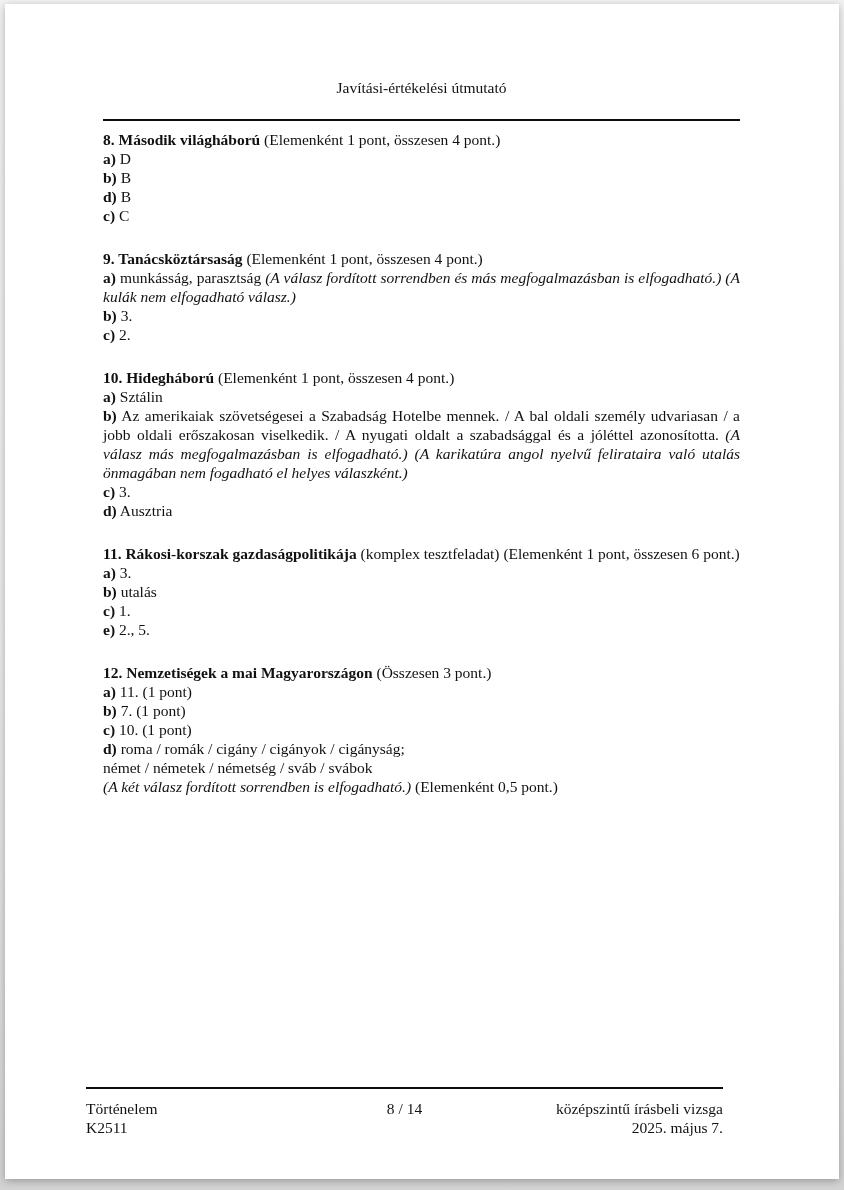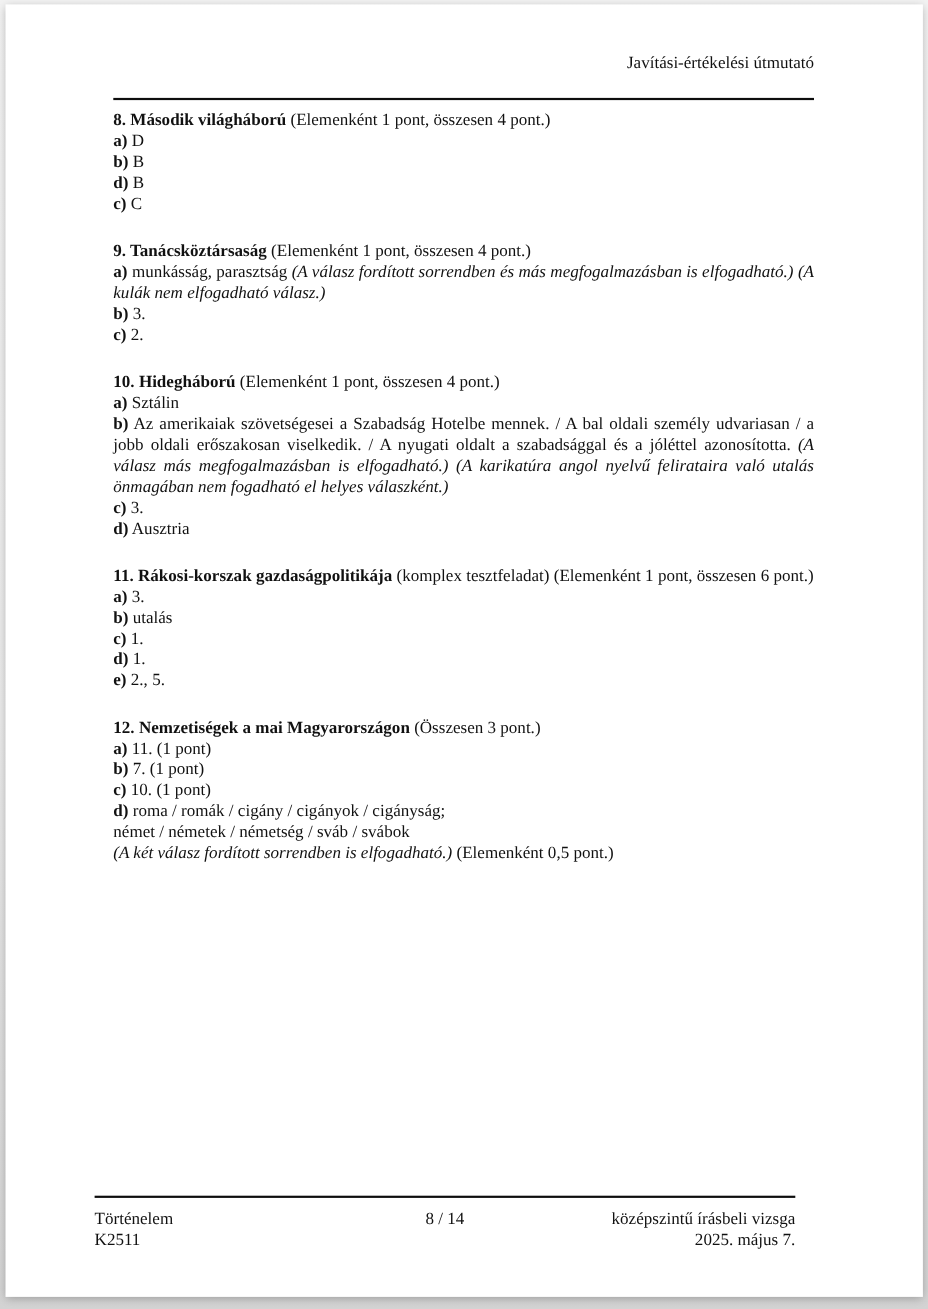--- a/index.html
+++ b/index.html
@@ -27,21 +27,22 @@
   .content {
     position: absolute;
     left: 98px;
     top: 0;
     width: 637px;
     font-size: 15.5px;
     line-height: 19px;
   }
   .header-row {
     padding-top: 44px;
-    text-align: right;
+    text-align: center;
+    margin-top: 30px;
   }
   .top-rule {
     margin-top: 22px;
     border-top: 2.5px solid #0d0d0d;
     height: 0;
   }
   .sections {
     margin-top: 9px;
   }
   .section + .section {
@@ -108,21 +109,20 @@
           <p class="line"><span class="bold">a)</span><span class="normal"> Sztálin</span></p>
           <p class="line justify"><span class="bold">b)</span><span class="normal"> Az amerikaiak szövetségesei a Szabadság Hotelbe mennek. / A bal oldali személy udvariasan / a jobb oldali erőszakosan viselkedik. / A nyugati oldalt a szabadsággal és a jóléttel azonosította. </span><span class="italic">(A válasz más megfogalmazásban is elfogadható.) (A karikatúra angol nyelvű felirataira való utalás önmagában nem fogadható el helyes válaszként.)</span></p>
           <p class="line"><span class="bold">c)</span><span class="normal"> 3.</span></p>
           <p class="line"><span class="bold">d)</span><span class="normal"> Ausztria</span></p>
         </div>
         <div class="section">
           <p class="line heading justify"><span class="bold">11. Rákosi-korszak gazdaságpolitikája</span><span class="normal"> (komplex tesztfeladat) (Elemenként 1 pont, összesen 6 pont.)</span></p>
           <p class="line"><span class="bold">a)</span><span class="normal"> 3.</span></p>
           <p class="line"><span class="bold">b)</span><span class="normal"> utalás</span></p>
           <p class="line"><span class="bold">c)</span><span class="normal"> 1.</span></p>
-          <p class="line"><span class="bold">d)</span><span class="normal"> 1.</span></p>
           <p class="line"><span class="bold">e)</span><span class="normal"> 2., 5.</span></p>
         </div>
         <div class="section">
           <p class="line heading"><span class="bold">12. Nemzetiségek a mai Magyarországon</span><span class="normal"> (Összesen 3 pont.)</span></p>
           <p class="line"><span class="bold">a)</span><span class="normal"> 11. (1 pont)</span></p>
           <p class="line"><span class="bold">b)</span><span class="normal"> 7. (1 pont)</span></p>
           <p class="line"><span class="bold">c)</span><span class="normal"> 10. (1 pont)</span></p>
           <p class="line"><span class="bold">d)</span><span class="normal"> roma / romák / cigány / cigányok / cigányság;</span></p>
           <p class="line"><span class="normal">német / németek / németség / sváb / svábok</span></p>
           <p class="line"><span class="italic">(A két válasz fordított sorrendben is elfogadható.)</span><span class="normal"> (Elemenként 0,5 pont.)</span></p>

